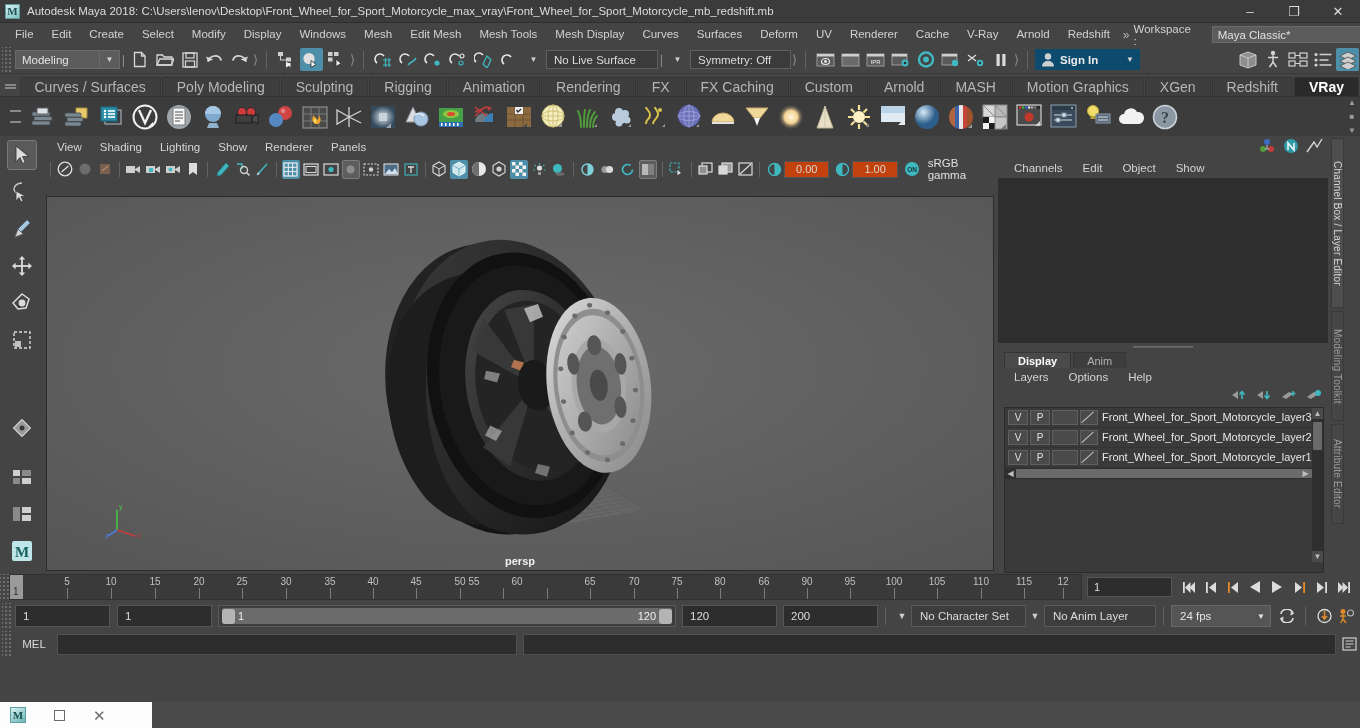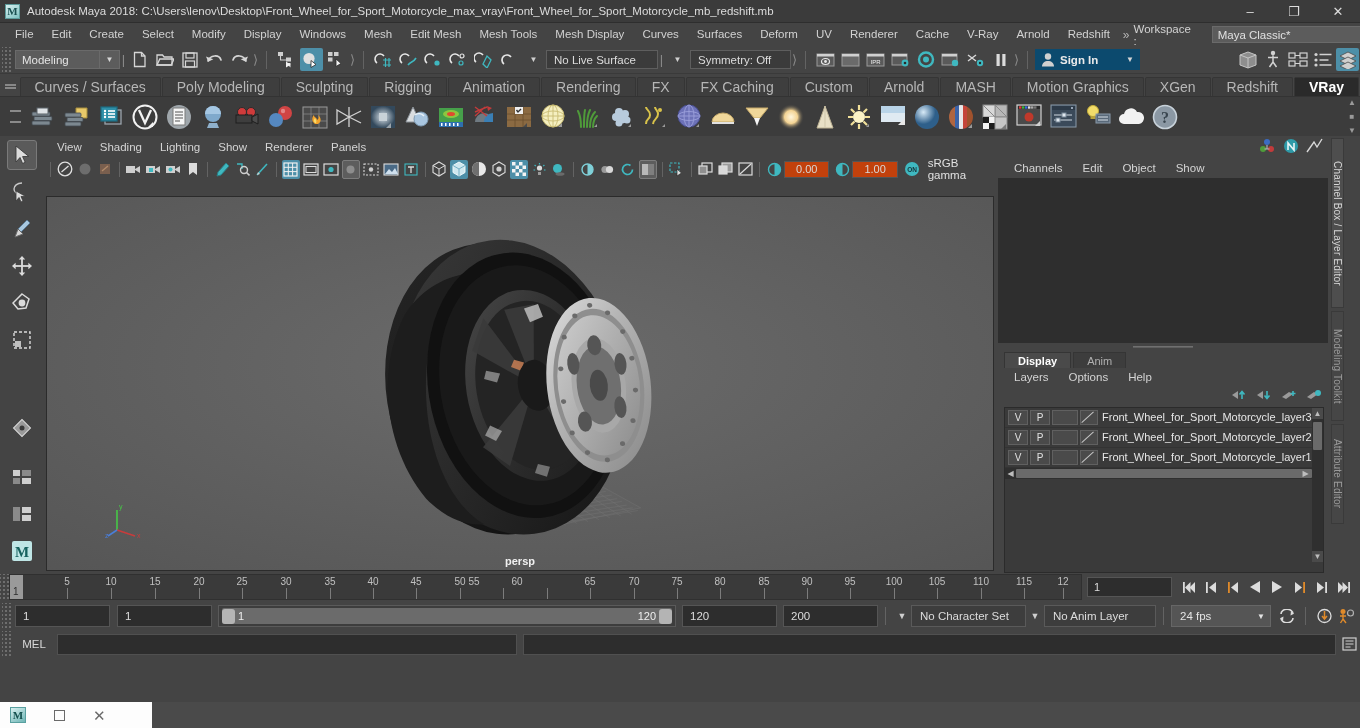--- a/index.html
+++ b/index.html
@@ -1534,21 +1534,21 @@
     <div class="tick-lbl" style="left:507px;">60</div>
     <div class="tick-mark" style="left:537px;"></div>
     <div class="tick-lbl" style="left:580px;">65</div>
     <div class="tick-mark" style="left:580px;"></div>
     <div class="tick-lbl" style="left:624px;">70</div>
     <div class="tick-mark" style="left:624px;"></div>
     <div class="tick-lbl" style="left:667px;">75</div>
     <div class="tick-mark" style="left:667px;"></div>
     <div class="tick-lbl" style="left:710px;">80</div>
     <div class="tick-mark" style="left:710px;"></div>
-    <div class="tick-lbl" style="left:754px;">85</div>
+    <div class="tick-lbl" style="left:754px;">66</div>
     <div class="tick-mark" style="left:754px;"></div>
     <div class="tick-lbl" style="left:797px;">90</div>
     <div class="tick-mark" style="left:797px;"></div>
     <div class="tick-lbl" style="left:840px;">95</div>
     <div class="tick-mark" style="left:840px;"></div>
     <div class="tick-lbl" style="left:884px;">100</div>
     <div class="tick-mark" style="left:884px;"></div>
     <div class="tick-lbl" style="left:927px;">105</div>
     <div class="tick-mark" style="left:927px;"></div>
     <div class="tick-lbl" style="left:971px;">110</div>

